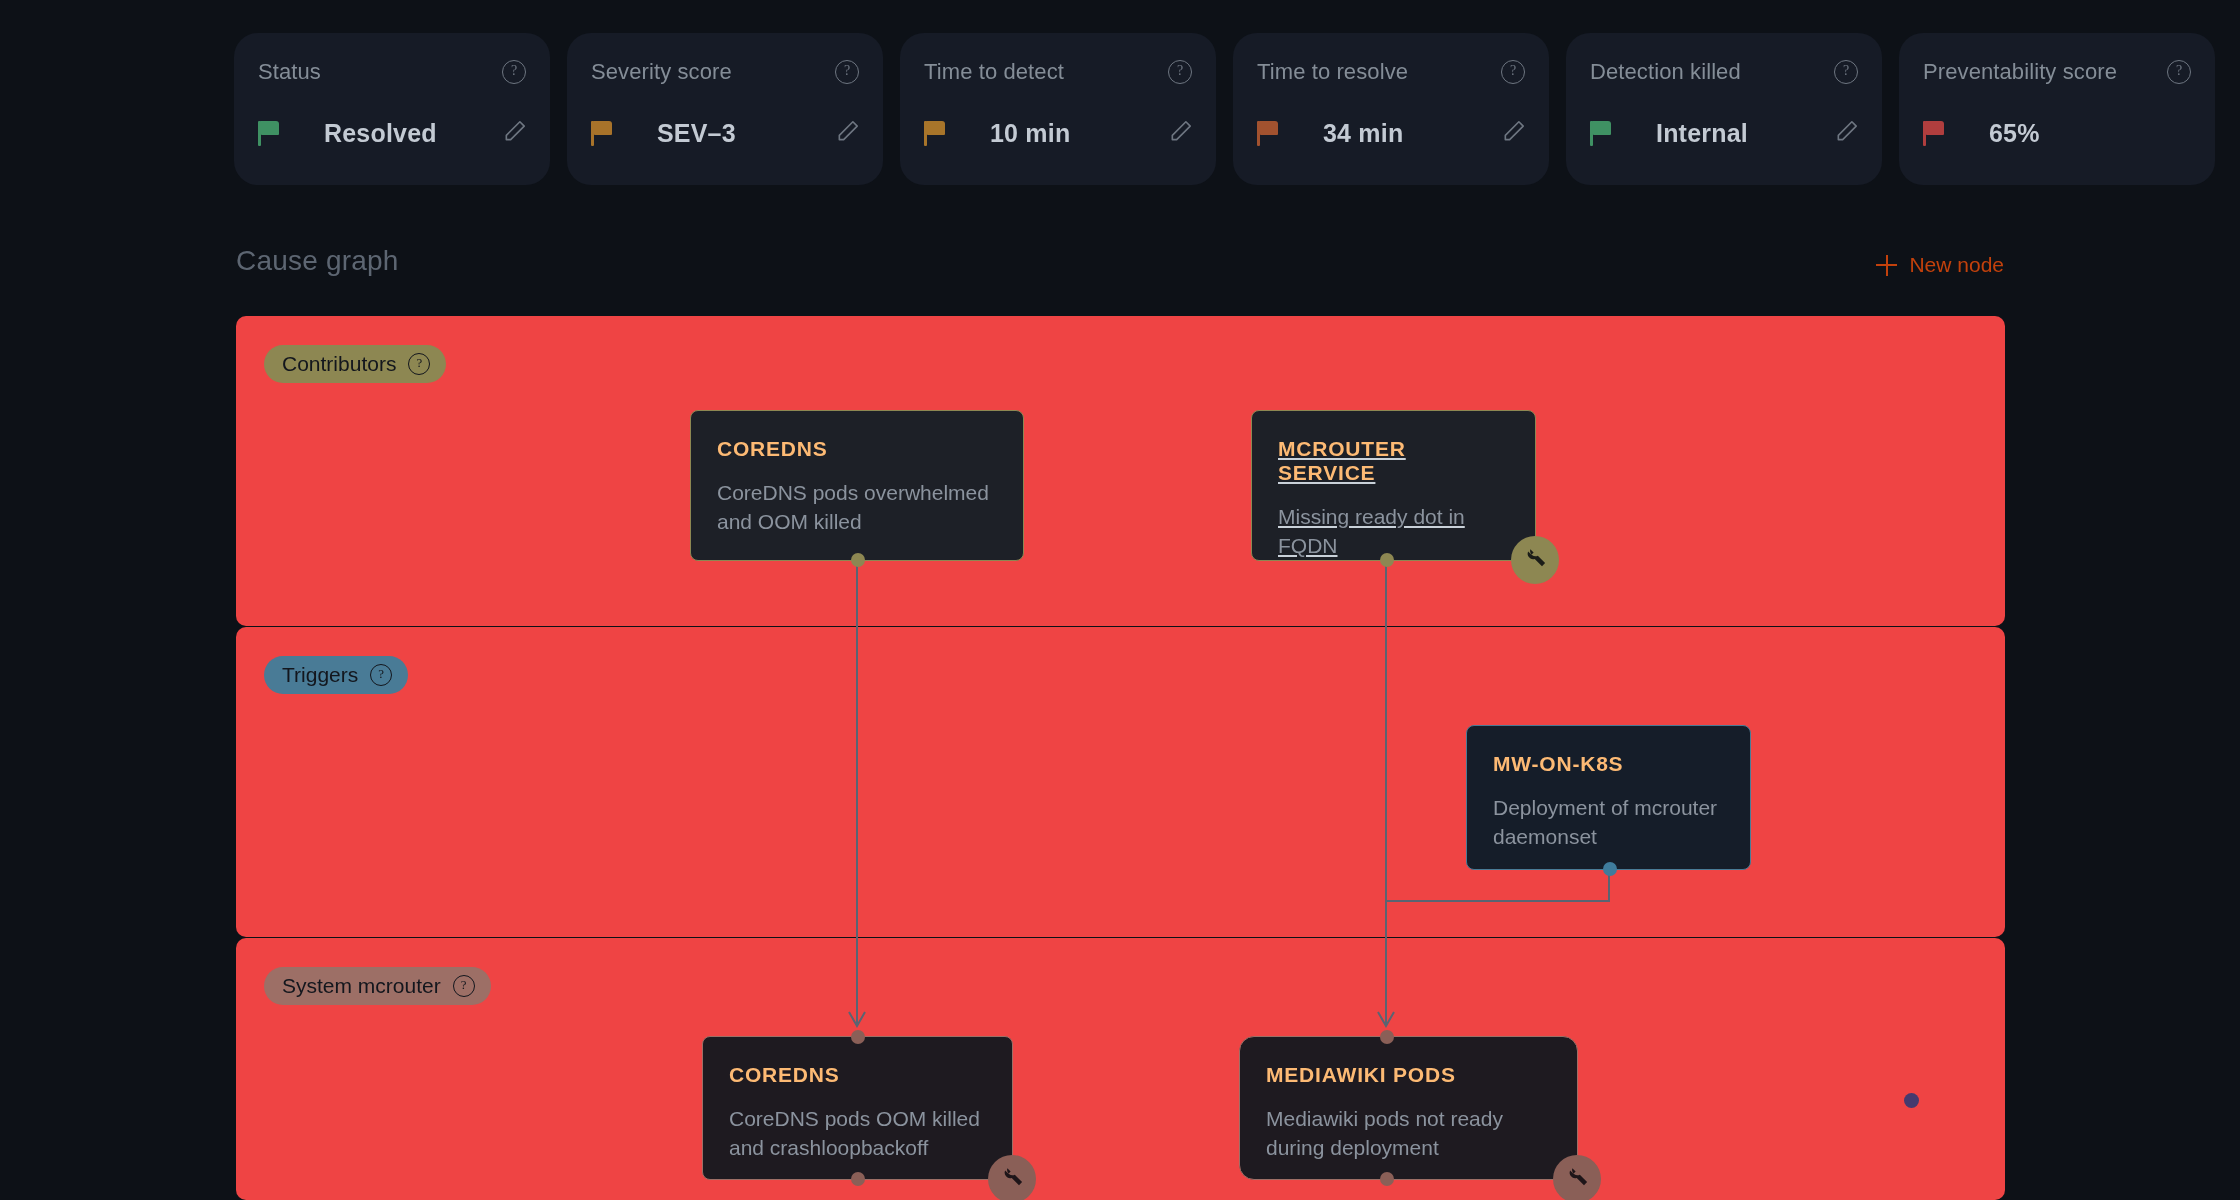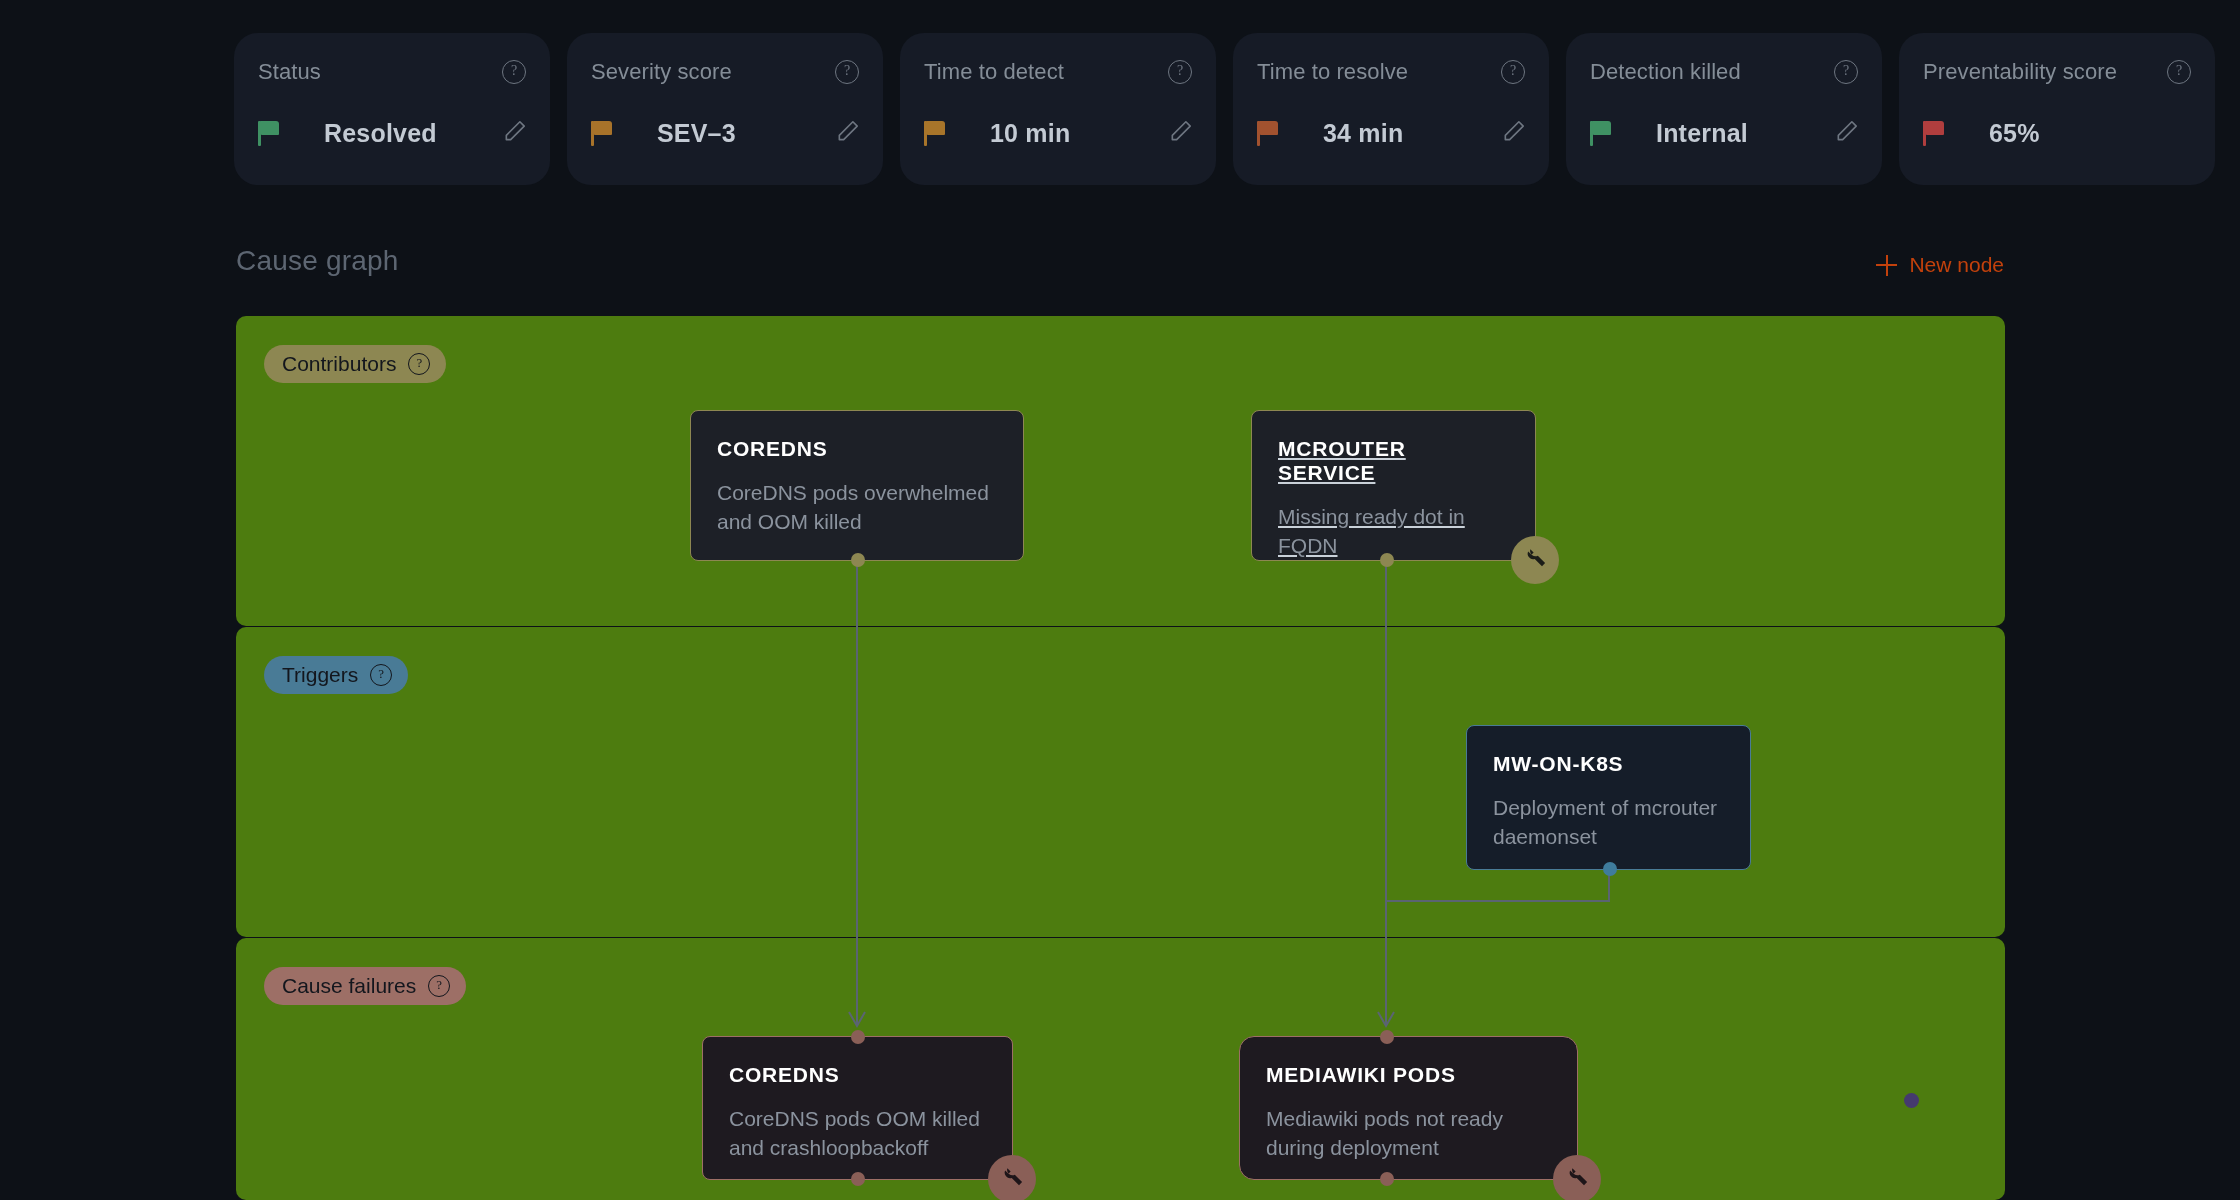--- a/index.html
+++ b/index.html
@@ -135,21 +135,21 @@
   }
   .plus-icon::before { left: 0; top: 9.5px; width: 21px; height: 2px; }
   .plus-icon::after  { top: 0; left: 9.5px; height: 21px; width: 2px; }
 
   
   .graph { position: absolute; left: 0; top: 0; width: 2240px; height: 1200px; }
   .lane {
     position: absolute;
     left: 236px;
     width: 1769px;
-    background: #4d7c0f;
+    background: #ef4444;
     border-radius: 10px;
   }
   #lane-contributors { top: 316px;  height: 310px; }
   #lane-triggers     { top: 627px;  height: 310px; }
   #lane-failures     { top: 938px;  height: 262px; }
 
   .lane-badge {
     position: absolute;
     left: 28px;
     top: 29px;
@@ -178,21 +178,21 @@
   
   .node {
     position: absolute;
     box-sizing: border-box;
     border-radius: 8px;
     padding: 26px 26px 0 26px;
   }
   .node-title {
     font-size: 21px;
     font-weight: bold;
-    color: #ffffff;
+    color: #fdba74;
     letter-spacing: .8px;
     margin-bottom: 17px;
   }
   .node-desc {
     font-size: 21px;
     line-height: 29px;
     color: #8b939e;
   }
   .node-yellow { background: #1d2027; border: 1.5px solid #8d8752; }
   .node-blue   { background: #151d29; border: 1.5px solid #497b96; }
@@ -355,21 +355,21 @@
 
   <div class="lane" id="lane-triggers">
     <span class="lane-badge" id="badge-triggers">
       <span>Triggers</span>
       <span class="help-icon">?</span>
     </span>
   </div>
 
   <div class="lane" id="lane-failures">
     <span class="lane-badge" id="badge-failures">
-      <span>Cause failures</span>
+      <span>System mcrouter</span>
       <span class="help-icon">?</span>
     </span>
   </div>
 
   <svg class="edges">
 
     <path d="M857,566 L857,1024" stroke="#5a6472" stroke-width="2" fill="none"></path>
     <path d="M849,1012 L857,1026 L865,1012" stroke="#5a6472" stroke-width="2" fill="none"></path>
 
     <path d="M1386,566 L1386,1024" stroke="#5a6472" stroke-width="2" fill="none"></path>

